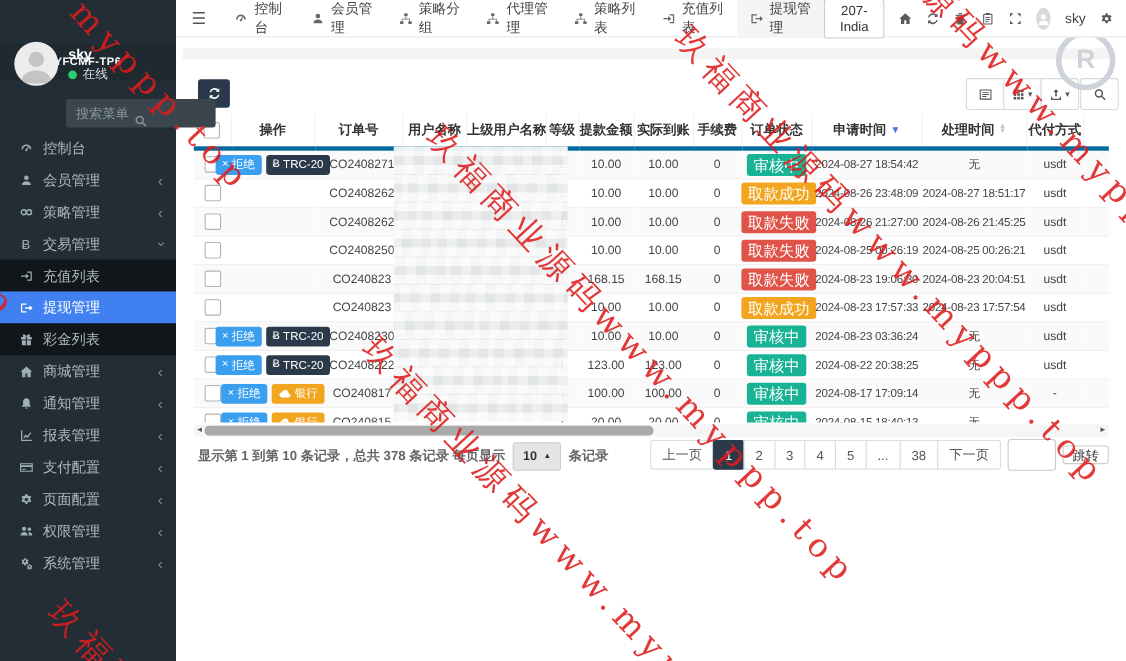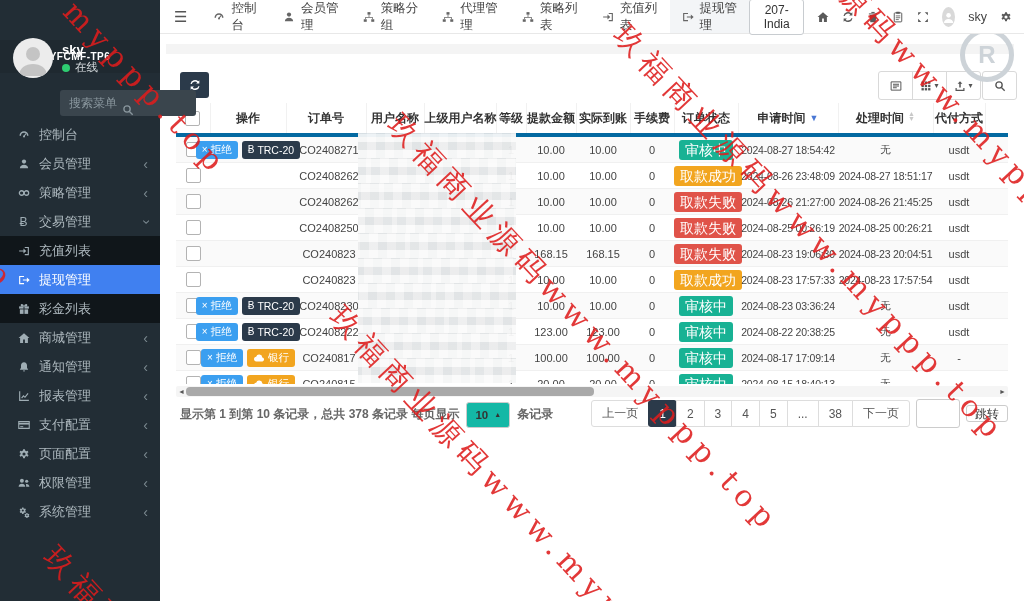--- a/index.html
+++ b/index.html
@@ -98,21 +98,21 @@
   
   .hscroll{position:absolute;left:16px;top:353px;width:832px;height:11px;background:#f5f5f5;border-radius:2px;}
   .hthumb{position:absolute;left:10px;top:1px;width:408px;height:9px;background:#a9a9a9;border-radius:4px;cursor:grab;}
   .harrow{position:absolute;top:0;font-size:7px;color:#555;line-height:11px;}
   .harrow.l{left:2px;}  .harrow.r{right:2px;}
 
   
   .pg-summary{position:absolute;left:20px;top:368px;height:27px;display:flex;align-items:center;gap:7px;
               font-size:12px;color:#666;font-weight:bold;}
   .pgsize{display:inline-flex;align-items:center;gap:6px;height:24px;border:1px solid #ccc;border-radius:3px;
-          background:#14b8a6;padding:0 8px;font-size:11.5px;color:#333;cursor:pointer;}
+          background:#e5e5e5;padding:0 8px;font-size:11.5px;color:#333;cursor:pointer;}
   .pgsize .car{font-size:7px;color:#333;}
   .pager{position:absolute;right:16px;top:366px;display:flex;align-items:center;gap:6px;}
   .pg-group{display:flex;}
   .pg-btn{min-width:14px;height:27px;border:1px solid #ddd;background:#fff;color:#555;font-size:12px;
           display:flex;align-items:center;justify-content:center;padding:0 10px;margin-left:-1px;cursor:pointer;box-sizing:border-box;text-align:right;}
   .pg-btn:first-child{border-radius:3px 0 0 3px;margin-left:0;}
   .pg-btn:last-child{border-radius:0 3px 3px 0;}
   .pg-btn.active{background:#2b3a4a;border-color:#2b3a4a;color:#fff;border-radius:3px;}
   .jump-input{width:38px;height:25px;border:1px solid #ccc;border-radius:3px;outline:none;font-family:inherit;}
   .jump-btn{height:17px;border:1px solid #ccc;border-radius:3px;background:#fff;color:#333;font-size:12px;

